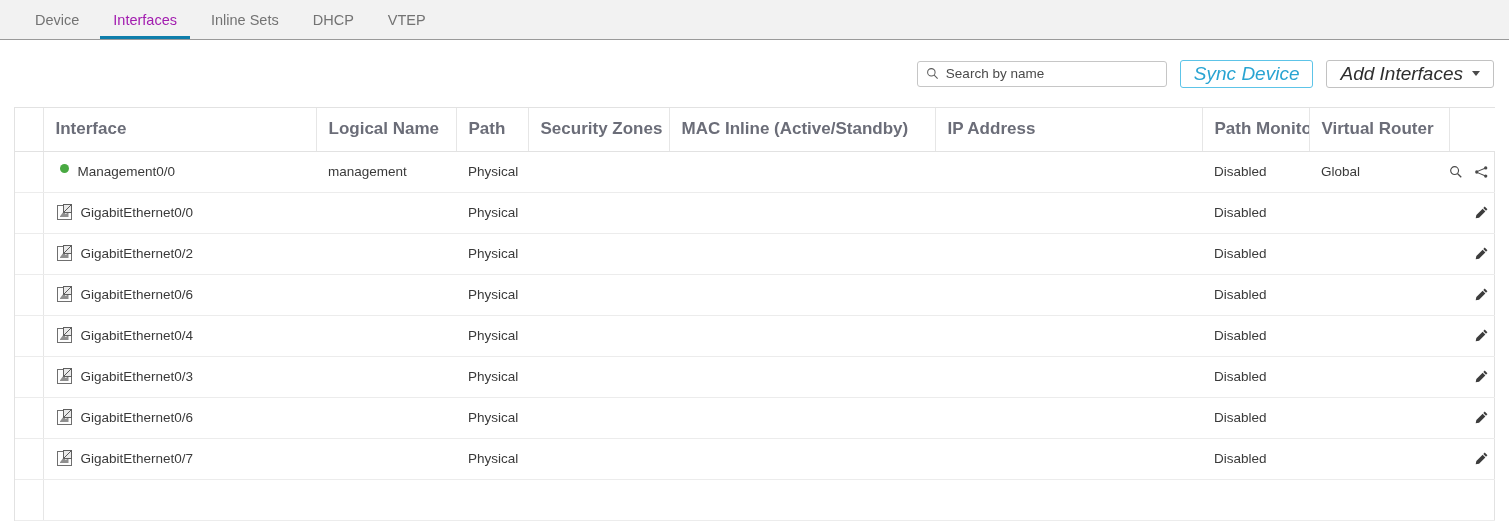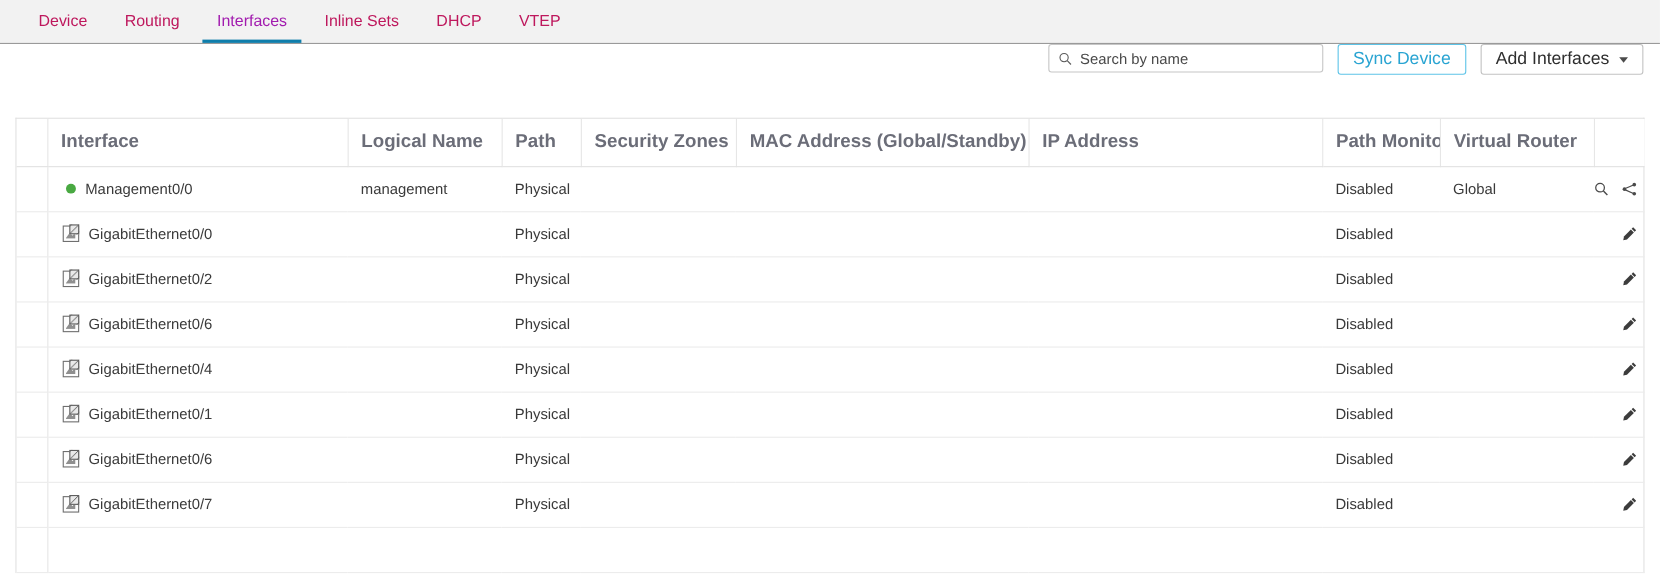--- a/index.html
+++ b/index.html
@@ -26,42 +26,42 @@
     align-items: stretch;
     padding-left: 18px;
     box-sizing: border-box;
   }
   .tab {
     position: relative;
     display: flex;
     align-items: center;
     padding: 0 17px;
     font-size: 14.5px;
-    color: #be185d;
+    color: #737373;
     cursor: pointer;
     white-space: nowrap;
   }
   .tab.active {
     color: #a21caf;
   }
   .tab.active::after {
     content: "";
     position: absolute;
     left: 4px;
     right: 4px;
     bottom: 0;
     height: 3px;
     background: #0f7eab;
   }
 
   
   .toolbar {
     height: 67px;
     display: flex;
-    align-items: flex-start;
+    align-items: center;
     justify-content: flex-end;
     padding-right: 15px;
     box-sizing: border-box;
     background: #fff;
   }
   .search-wrap {
     width: 250px;
     height: 26px;
     border: 1px solid #c6c6c6;
     border-radius: 3px;
@@ -84,24 +84,25 @@
   }
   .search-input::placeholder { color: #4a4a4a; opacity: 1; }
 
   .btn {
     height: 28px;
     border-radius: 3px;
     display: flex;
     align-items: center;
     justify-content: center;
     box-sizing: border-box;
-    font-size: 16px;
+    font-size: 19px;
     cursor: pointer;
     background: #fff;
     white-space: nowrap;
+    font-style: italic;
   }
   .btn-sync {
     border: 1px solid #5dc4e8;
     color: #29a4d2;
     padding: 0 13px;
     margin-left: 13px;
   }
   .btn-add {
     border: 1px solid #c2c2c2;
     color: #2e2e2e;
@@ -154,21 +155,21 @@
     border-bottom: 1px solid #ececec;
     box-sizing: border-box;
     vertical-align: middle;
     white-space: nowrap;
     overflow: hidden;
   }
   td.c-check, th.c-check { padding: 0; width: 28px; border-right: 1px solid #e6e6e6; }
   th.c-check { border-bottom: 1px solid #e2e2e2; }
   td.c-check { border-right: 1px solid #e6e6e6; }
 
-  .iface-cell { display: flex; align-items: center; }
+  .iface-cell { display: flex; }
   .iface-name { margin-left: 9px; }
 
   .dot-green {
     width: 9px; height: 9px;
     border-radius: 50%;
     background: #49a942;
     display: inline-block;
     margin-left: 4px;
     flex: 0 0 auto;
   }
@@ -214,23 +215,20 @@
   .act-icon { cursor: pointer; display: flex; align-items: center; }
 
   .partial-row td { border-bottom: none; }
 </style>
 </head>
 <body>
 
 <div class="tabbar">
   <div class="tab">
       <span>Device</span>
-    </div>
-  <div class="tab">
-      <span>Routing</span>
     </div>
   <div class="tab active">
       <span>Interfaces</span>
     </div>
   <div class="tab">
       <span>Inline Sets</span>
     </div>
   <div class="tab">
       <span>DHCP</span>
     </div>
@@ -276,21 +274,21 @@
       <col style="width:140px">
       <col style="width:46px">
     </colgroup>
     <thead>
       <tr>
         <th class="c-check"></th>
         <th>Interface</th>
         <th>Logical Name</th>
         <th>Path</th>
         <th>Security Zones</th>
-        <th>MAC Address (Global/Standby)</th>
+        <th>MAC Inline (Active/Standby)</th>
         <th>IP Address</th>
         <th>Path Monitoring</th>
         <th>Virtual Router</th>
         <th></th>
       </tr>
     </thead>
     <tbody>
 
       <tr>
         <td class="c-check"></td>
@@ -435,21 +433,21 @@
             </span>
           </div>
         </td>
       </tr>
 
       <tr>
         <td class="c-check"></td>
         <td>
           <div class="iface-cell">
             <span class="brokenimg"></span>
-            <span class="iface-name">GigabitEthernet0/1</span>
+            <span class="iface-name">GigabitEthernet0/3</span>
           </div>
         </td>
         <td></td>
         <td>Physical</td>
         <td></td>
         <td></td>
         <td></td>
         <td>Disabled</td>
         <td></td>
         <td style="padding:0">

